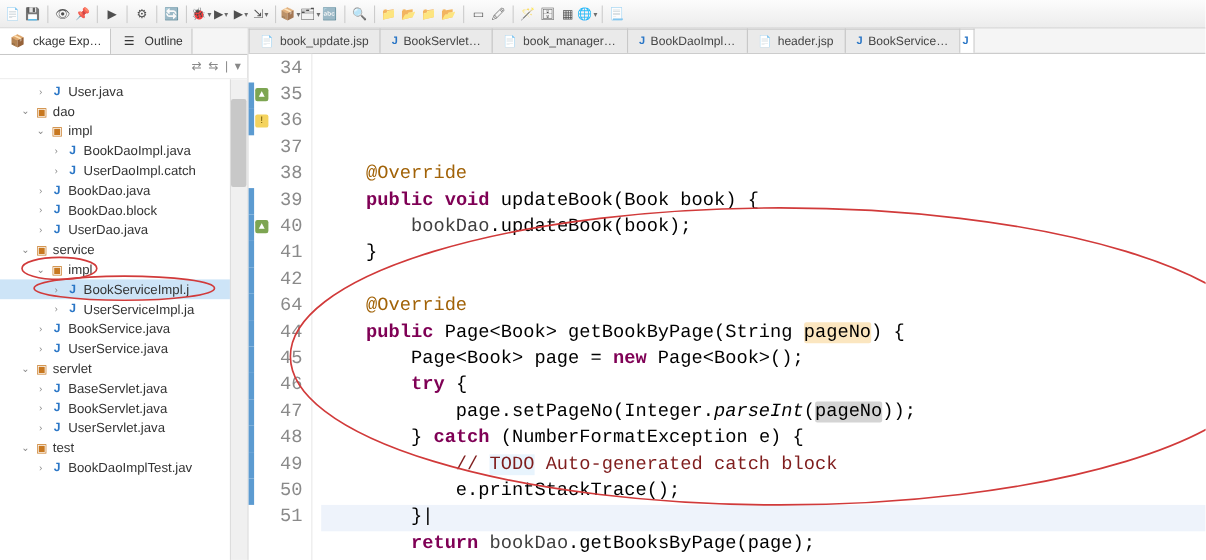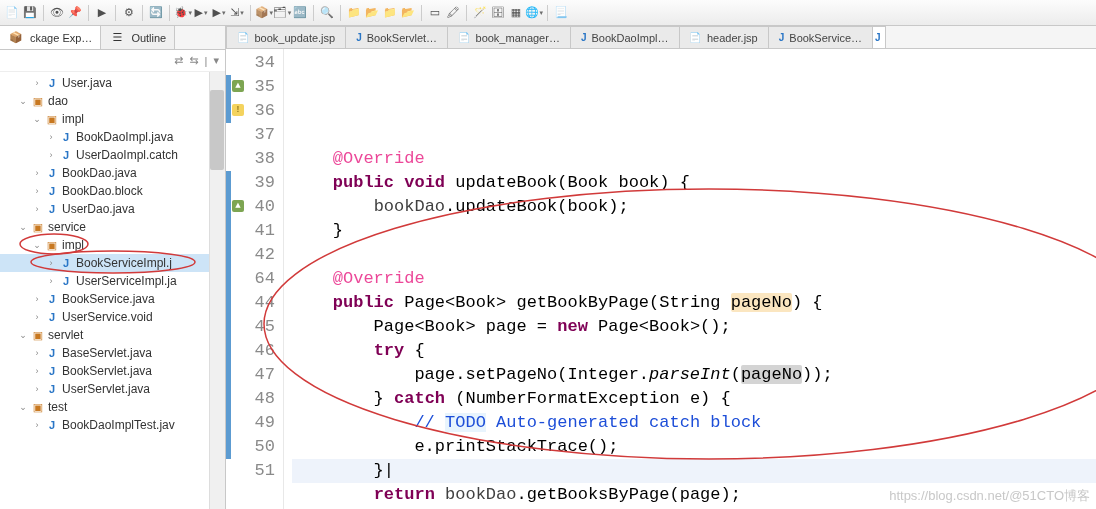--- a/index.html
+++ b/index.html
@@ -34,22 +34,22 @@
   .gutter{width:58px;background:#fff;border-right:1px solid #e8e8e8;text-align:right;color:#8a8a8a;padding-top:2px;position:relative}
   .gl{height:24px;padding-right:8px;position:relative}
   .gl.mod::before{content:"";position:absolute;left:0;top:0;width:5px;height:24px;background:#5c9bd1}
   .gl .mk{position:absolute;left:6px;top:5px;width:12px;height:12px;border-radius:2px;font-size:9px;line-height:12px;text-align:center}
   .mk.ov{background:#7da552;color:#fff}
   .mk.wr{background:#f4d35e;color:#6b5200}
   .code{flex:1;padding:2px 0 0 8px;white-space:pre;color:#000;position:relative}
   .cl{height:24px}
   .cur{background:#eef3fb}
   .kw{color:#7f0055;font-weight:bold}
-  .ann{color:#ec4899}
-  .cmt{color:#1d4ed8}
+  .ann{color:#a16207}
+  .cmt{color:#7f1d1d}
   .fld{color:#404040}
   .hl{background:#fbe6c0;border-radius:2px}
   .hl2{background:#d4d4d4;border-radius:2px}
   svg.anno{position:absolute;pointer-events:none}
   .wm{position:absolute;right:6px;bottom:4px;font-size:13px;color:#c8c8c8;font-family:sans-serif}
 </style>
 </head>
 <body>
 
 <div class="toolbar" id="tb">
@@ -199,21 +199,21 @@
           <span class="ticon junit">
             <span style="color:#2a76c6;font-weight:bold">J</span>
           </span>
           <span>BookService.java</span>
         </div>
         <div class="titem" style="padding-left: 30px;">
           <span class="tw">›</span>
           <span class="ticon junit">
             <span style="color:#2a76c6;font-weight:bold">J</span>
           </span>
-          <span>UserService.void</span>
+          <span>UserService.java</span>
         </div>
         <div class="titem" style="padding-left: 16px;">
           <span class="tw">⌄</span>
           <span class="ticon pkg">▣</span>
           <span>servlet</span>
         </div>
         <div class="titem" style="padding-left: 30px;">
           <span class="tw">›</span>
           <span class="ticon junit">
             <span style="color:#2a76c6;font-weight:bold">J</span>
@@ -302,15 +302,14 @@
           <div class="gl mod">49</div>
           <div class="gl mod">50</div>
           <div class="gl">51</div>
         </div>
       <div class="code" id="code">
         <svg class="anno" style="left:-30px;top:130px;width:910px;height:290px">
           <ellipse cx="455" cy="145" rx="445" ry="135" fill="none" stroke="#d13a3a" stroke-width="1.5"></ellipse>
         </svg>
       <div class="cl">&nbsp;</div><div class="cl">    <span class="ann">@Override</span></div><div class="cl">    <span class="kw">public</span> <span class="kw">void</span> updateBook(Book book) {</div><div class="cl">        <span class="fld">bookDao</span>.updateBook(book);</div><div class="cl">    }</div><div class="cl">&nbsp;</div><div class="cl">    <span class="ann">@Override</span></div><div class="cl">    <span class="kw">public</span> Page&lt;Book&gt; getBookByPage(String <span class="hl">pageNo</span>) {</div><div class="cl">        Page&lt;Book&gt; page = <span class="kw">new</span> Page&lt;Book&gt;();</div><div class="cl">        <span class="kw">try</span> {</div><div class="cl">            page.setPageNo(Integer.<span style="font-style:italic">parseInt</span>(<span class="hl2">pageNo</span>));</div><div class="cl">        } <span class="kw">catch</span> (NumberFormatException e) {</div><div class="cl">            <span class="cmt">// <span style="background:#e8f4fd">TODO</span> Auto-generated catch block</span></div><div class="cl">            e.printStackTrace();</div><div class="cl cur">        }|</div><div class="cl">        <span class="kw">return</span> <span class="fld">bookDao</span>.getBooksByPage(page);</div><div class="cl">    }</div></div>
     </div>
-    <div class="wm">https://blog.csdn.net/@51CTO博客</div>
   </div>
 </div>
 
 </body></html>

